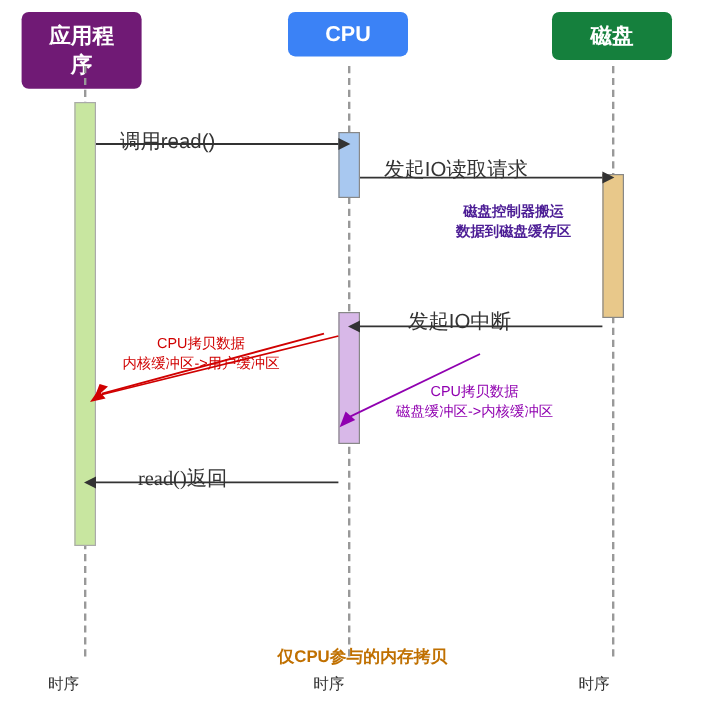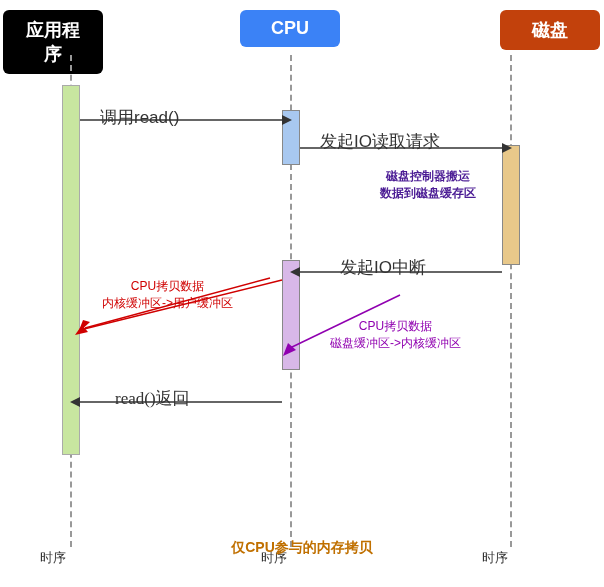--- a/index.html
+++ b/index.html
@@ -22,34 +22,33 @@
       top: 10px;
       border-radius: 6px;
       padding: 8px 16px;
       font-size: 18px;
       font-weight: bold;
       color: #fff;
       text-align: center;
       min-width: 80px;
     }
     .header-app {
-      left: 3px;
-      background: #000000;
+      left: 18px;
+      background: #701a75;
       width: 100px;
     }
     .header-cpu {
       left: 240px;
       background: #3b82f6;
       width: 100px;
     }
     .header-disk {
       left: 460px;
-      background: #c2410c;
+      background: #15803d;
       width: 100px;
-      margin-left: 40px;
     }
 
     
     .dashed-line {
       position: absolute;
       border-left: 2px dashed #999;
       top: 55px;
       bottom: 40px;
     }
     .dline-app { left: 70px; }
@@ -114,21 +113,21 @@
       color: #9000b0;
       font-size: 12px;
       font-weight: normal;
       text-align: center;
       line-height: 1.4;
     }
 
     
     .time-label {
       position: absolute;
-      bottom: 20px;
+      bottom: 8px;
       font-size: 13px;
       color: #333;
       text-align: right;
     }
 
     
     .caption {
       position: absolute;
       bottom: 30px;
       width: 100%;

